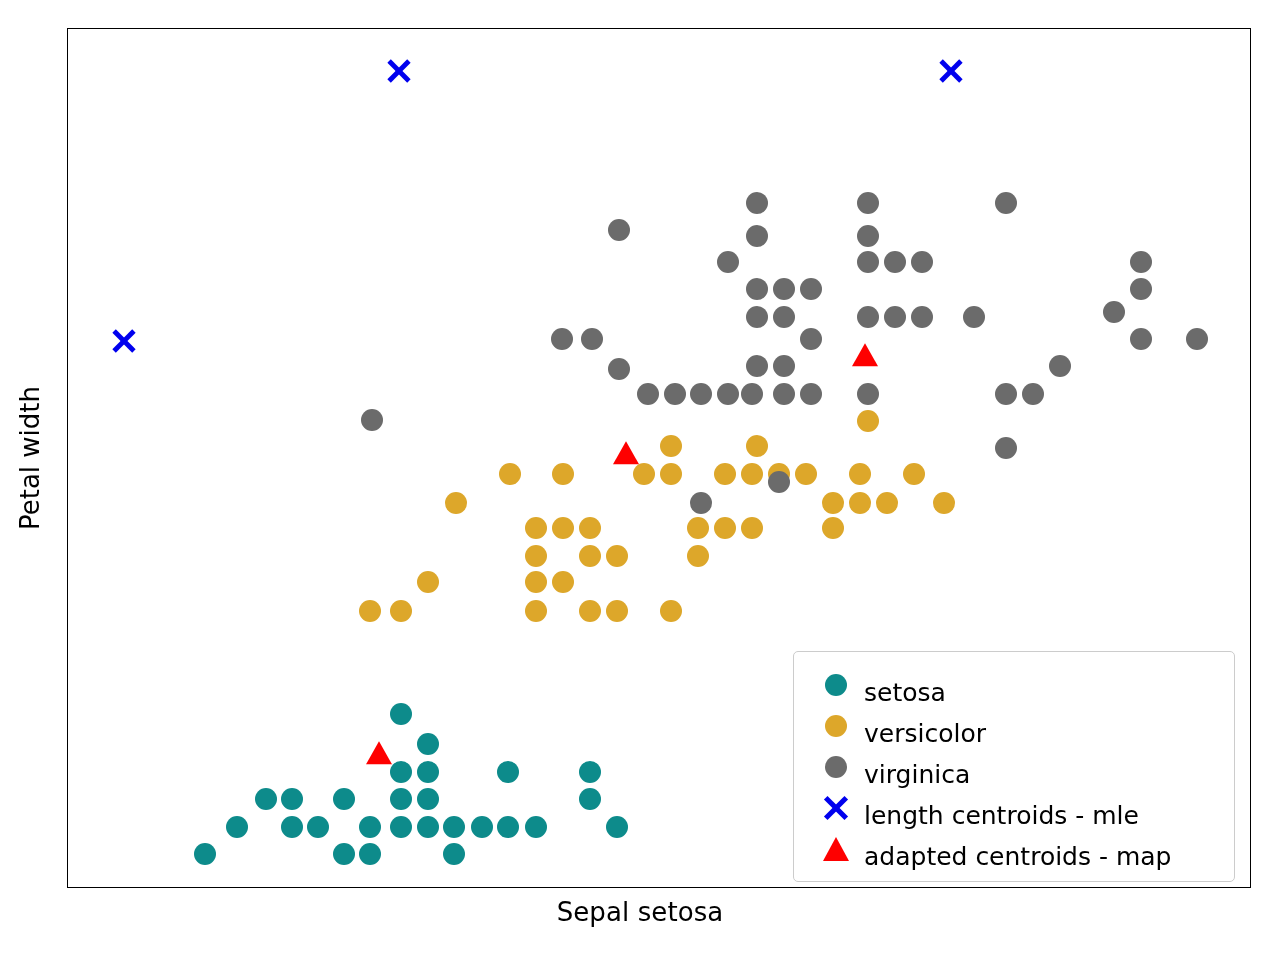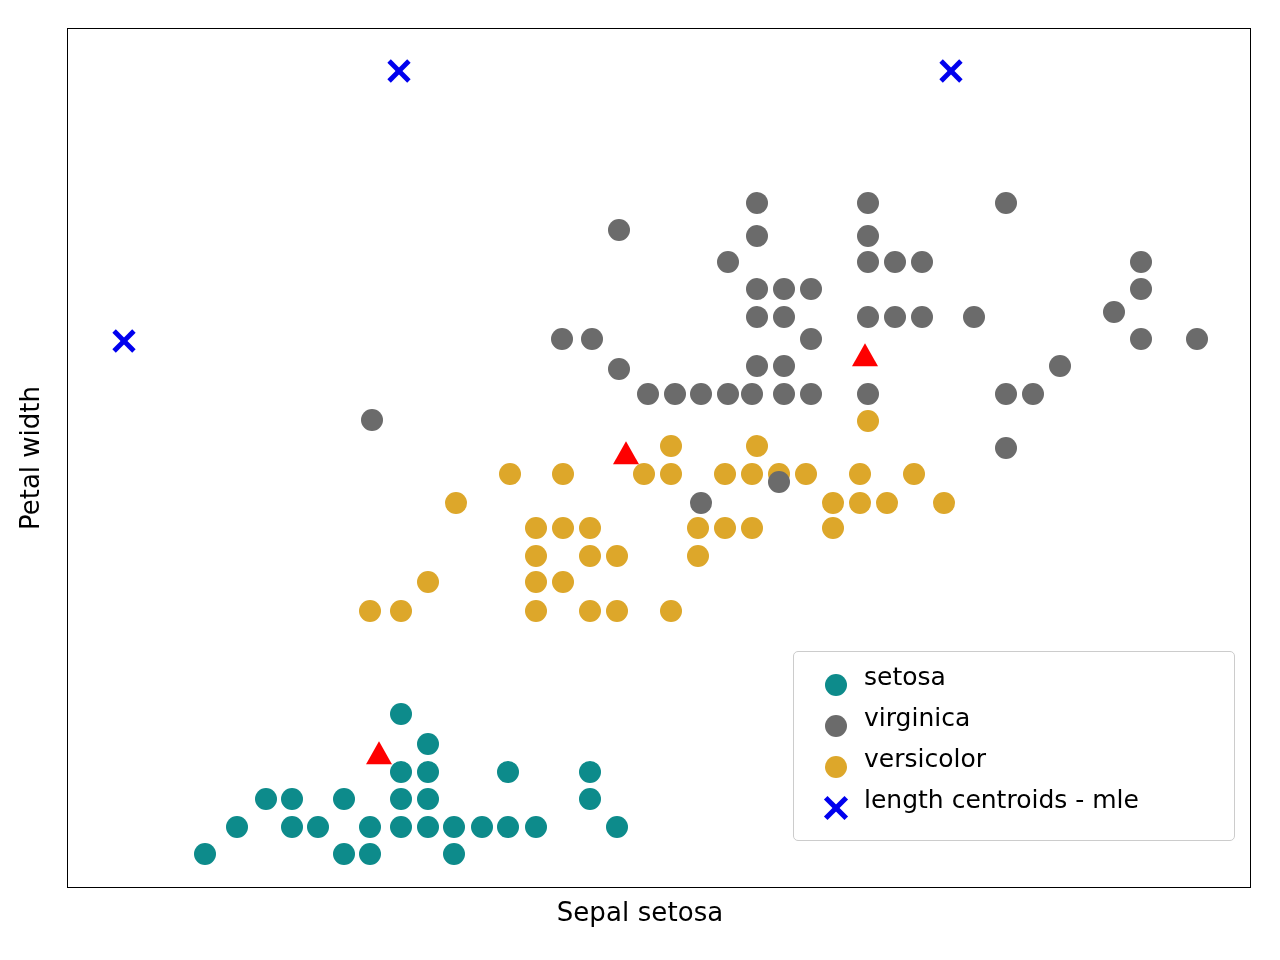--- a/index.html
+++ b/index.html
@@ -74,21 +74,21 @@
     top: 651px;
     width: 442px;
     background: #ffffff;
     border: 1.3px solid #cccccc;
     border-radius: 5px;
     padding: 12px 16px 12px 14px;
     box-sizing: border-box;
   }
   .legend-row {
     display: flex;
-    align-items: flex-start;
+    align-items: flex-end;
     height: 41px;
   }
   .legend-swatch {
     width: 56px;
     min-width: 56px;
     height: 41px;
     position: relative;
   }
   .legend-swatch > * {
     position: absolute;
@@ -252,34 +252,40 @@
 
   <div id="legend">
       <div class="legend-row">
         <div class="legend-swatch">
           <div class="m-circle" style="width: 22px; height: 22px; background: rgb(13, 139, 139);"></div>
         </div>
         <div class="legend-label">setosa</div>
       </div>
       <div class="legend-row">
         <div class="legend-swatch">
+          <div class="m-circle" style="width: 22px; height: 22px; background: rgb(221, 167, 42);"></div>
+        </div>
+        <div class="legend-label">versicolor</div>
+      </div>
+      <div class="legend-row">
+        <div class="legend-swatch">
           <div class="m-circle" style="width: 22px; height: 22px; background: rgb(107, 107, 107);"></div>
         </div>
         <div class="legend-label">virginica</div>
       </div>
       <div class="legend-row">
         <div class="legend-swatch">
-          <div class="m-circle" style="width: 22px; height: 22px; background: rgb(221, 167, 42);"></div>
-        </div>
-        <div class="legend-label">versicolor</div>
-      </div>
-      <div class="legend-row">
-        <div class="legend-swatch">
           <svg width="29" height="29" viewBox="0 0 24 24">
             <line x1="3.5" y1="3.5" x2="20.5" y2="20.5" stroke="#0000ee" stroke-width="4.2" stroke-linecap="butt"></line>
             <line x1="20.5" y1="3.5" x2="3.5" y2="20.5" stroke="#0000ee" stroke-width="4.2" stroke-linecap="butt"></line>
           </svg>
         </div>
         <div class="legend-label">length centroids - mle</div>
       </div>
+      <div class="legend-row">
+        <div class="legend-swatch">
+          <div class="tri" style="border-bottom: 24px solid rgb(254, 0, 0);"></div>
+        </div>
+        <div class="legend-label">adapted centroids - map</div>
+      </div>
     </div>
 
 </div>
 
 </body></html>

